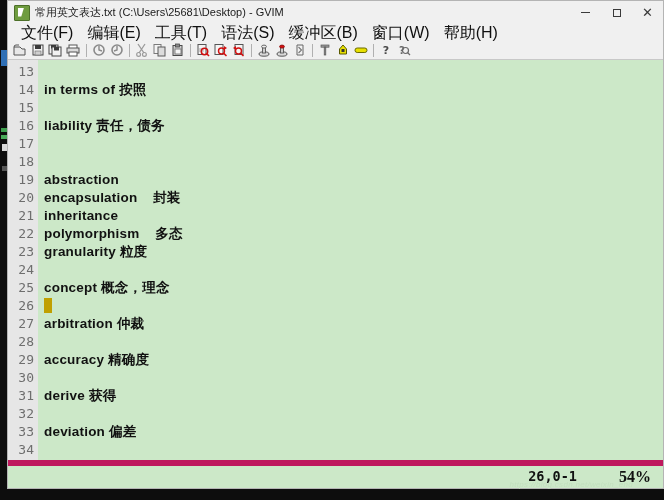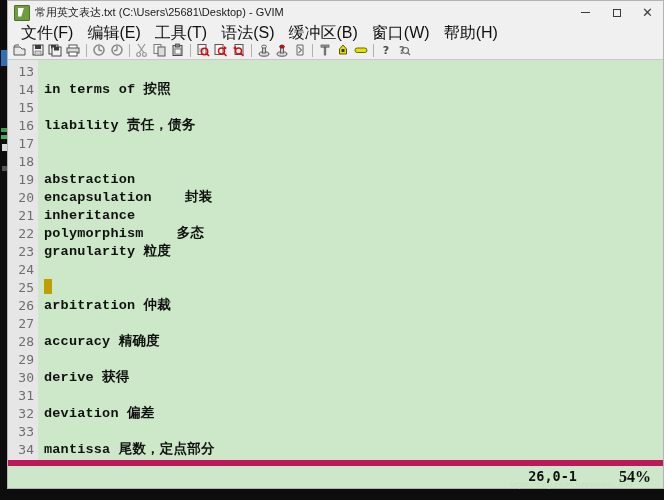--- a/index.html
+++ b/index.html
@@ -176,21 +176,21 @@
   }
   .code {
     flex: 1 1 auto;
     background: #cce8c8;
     padding-top: 3px;
     padding-left: 6px;
     box-sizing: border-box;
     position: relative;
   }
   .code .cline {
-    font-family: Liberation Mono, monospace;
+    font-family: Liberation Sans, sans-serif;
     font-size: 13.5px;
     font-weight: bold;
     color: #111111;
     height: 18px;
     line-height: 18px;
     white-space: pre;
     letter-spacing: 0.2px;
   }
   .cursor-block {
     display: inline-block;
@@ -468,20 +468,21 @@
           <div class="cline"></div>
           <div class="cline">liability 责任，债务</div>
           <div class="cline"></div>
           <div class="cline"></div>
           <div class="cline">abstraction</div>
           <div class="cline">encapsulation    封装</div>
           <div class="cline">inheritance</div>
           <div class="cline">polymorphism    多态</div>
           <div class="cline">granularity 粒度</div>
           <div class="cline"></div>
+          <div class="cline">concept 概念，理念</div>
           <div class="cline"><span class="cursor-block"></span></div>
           <div class="cline">arbitration 仲裁</div>
           <div class="cline"></div>
           <div class="cline">accuracy 精确度</div>
           <div class="cline"></div>
           <div class="cline">derive 获得</div>
           <div class="cline"></div>
           <div class="cline">deviation 偏差</div>
           <div class="cline"></div>
           <div class="cline">mantissa 尾数，定点部分</div>

